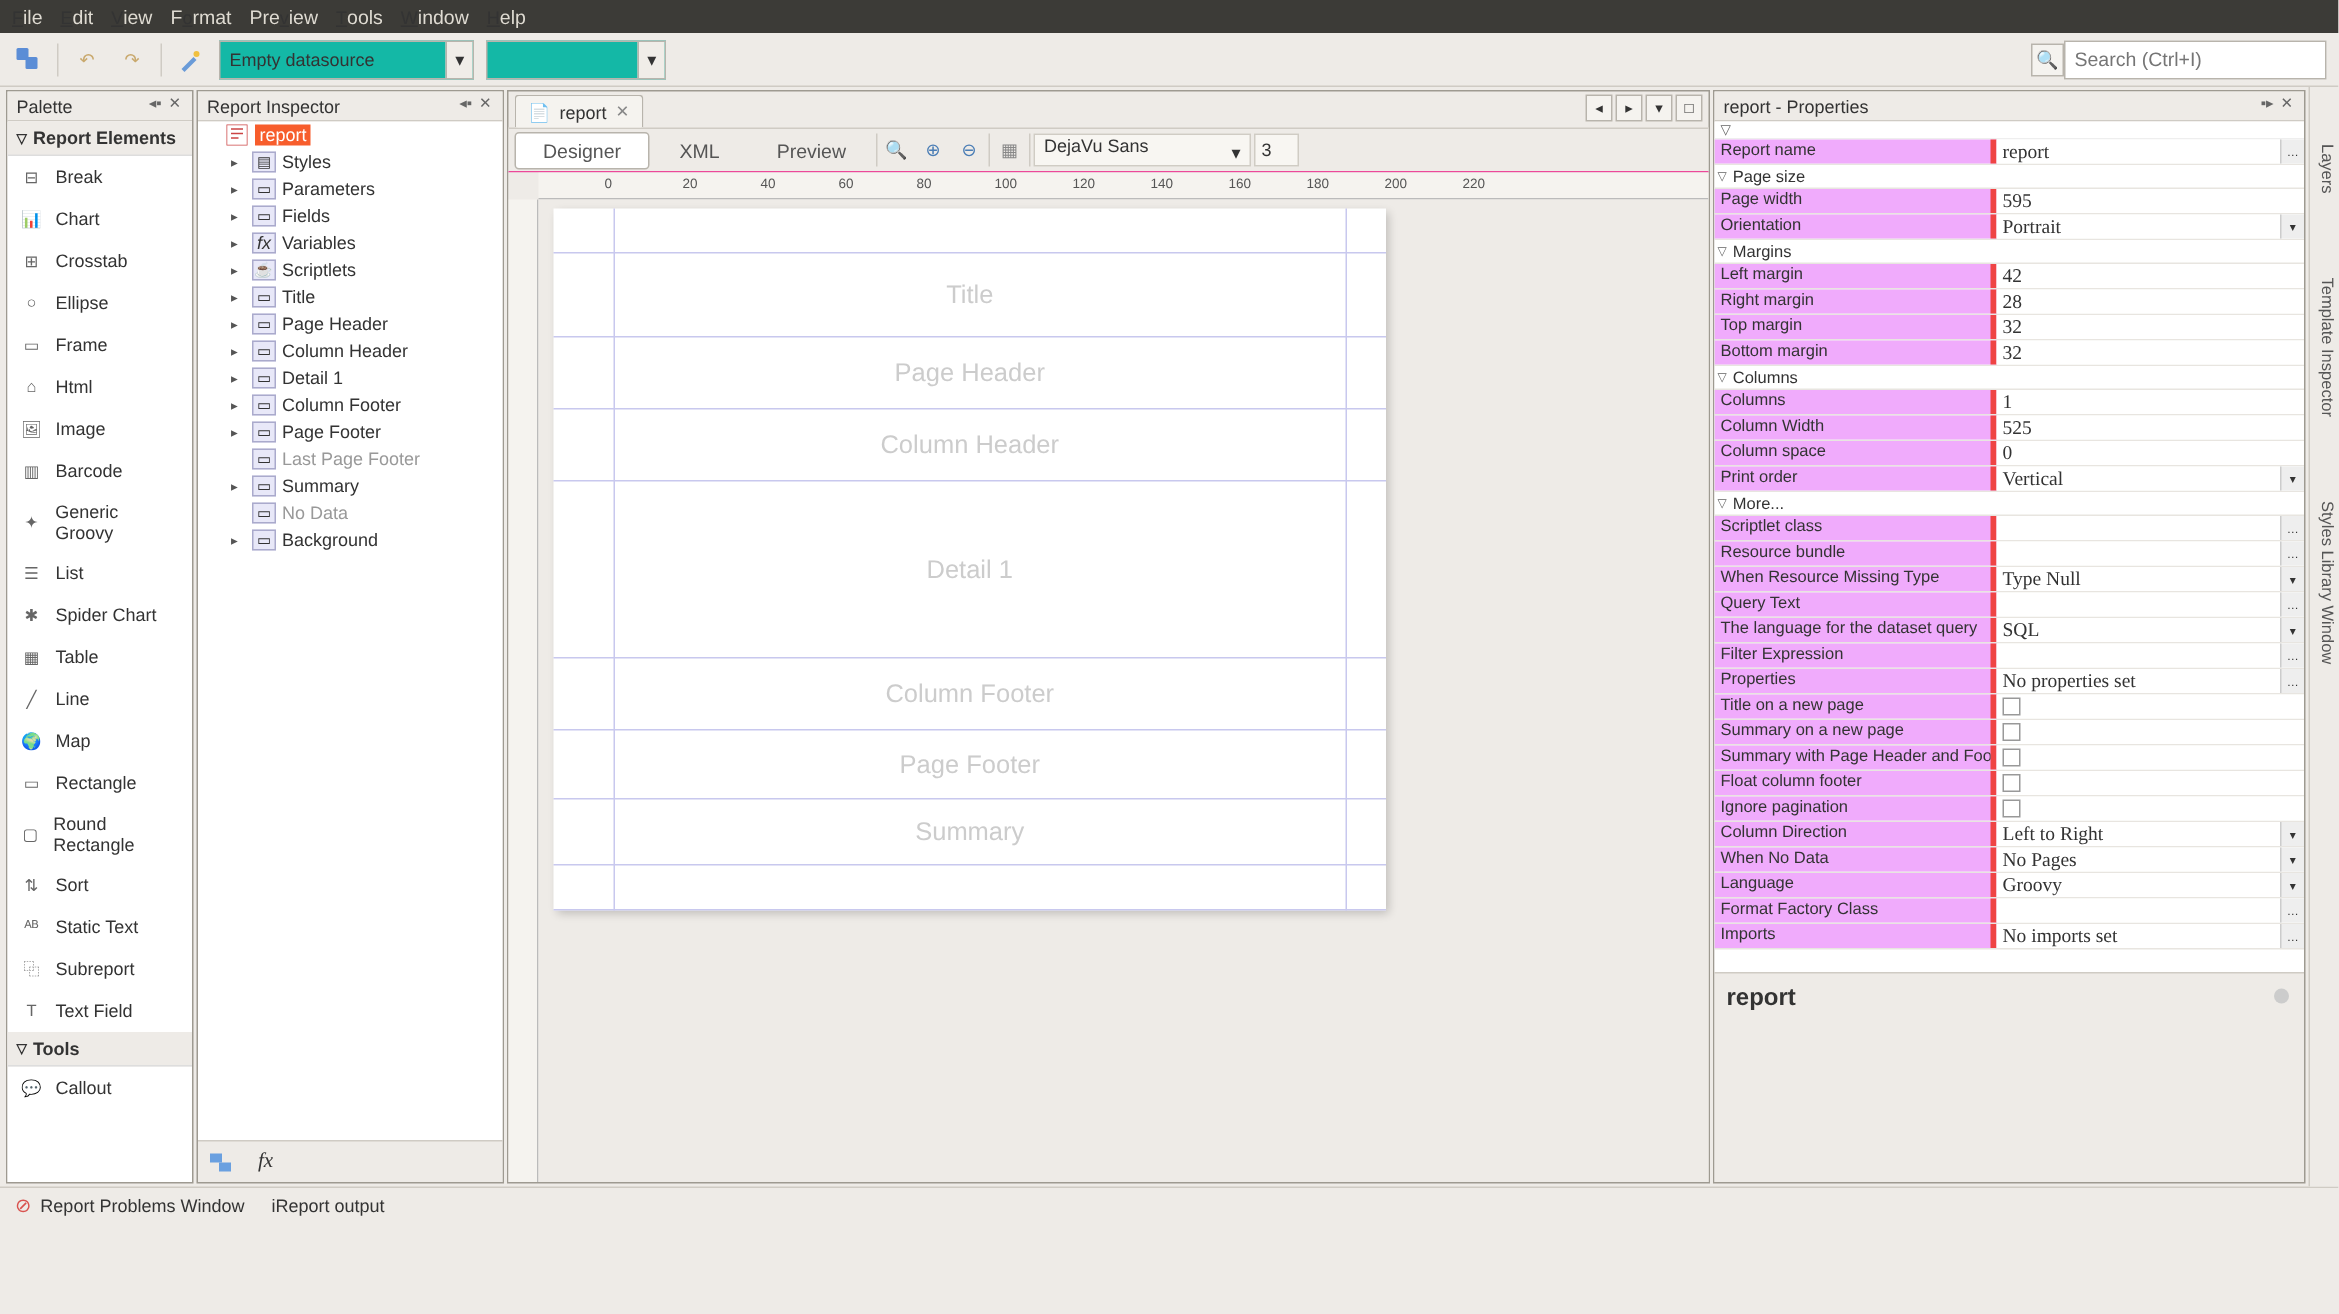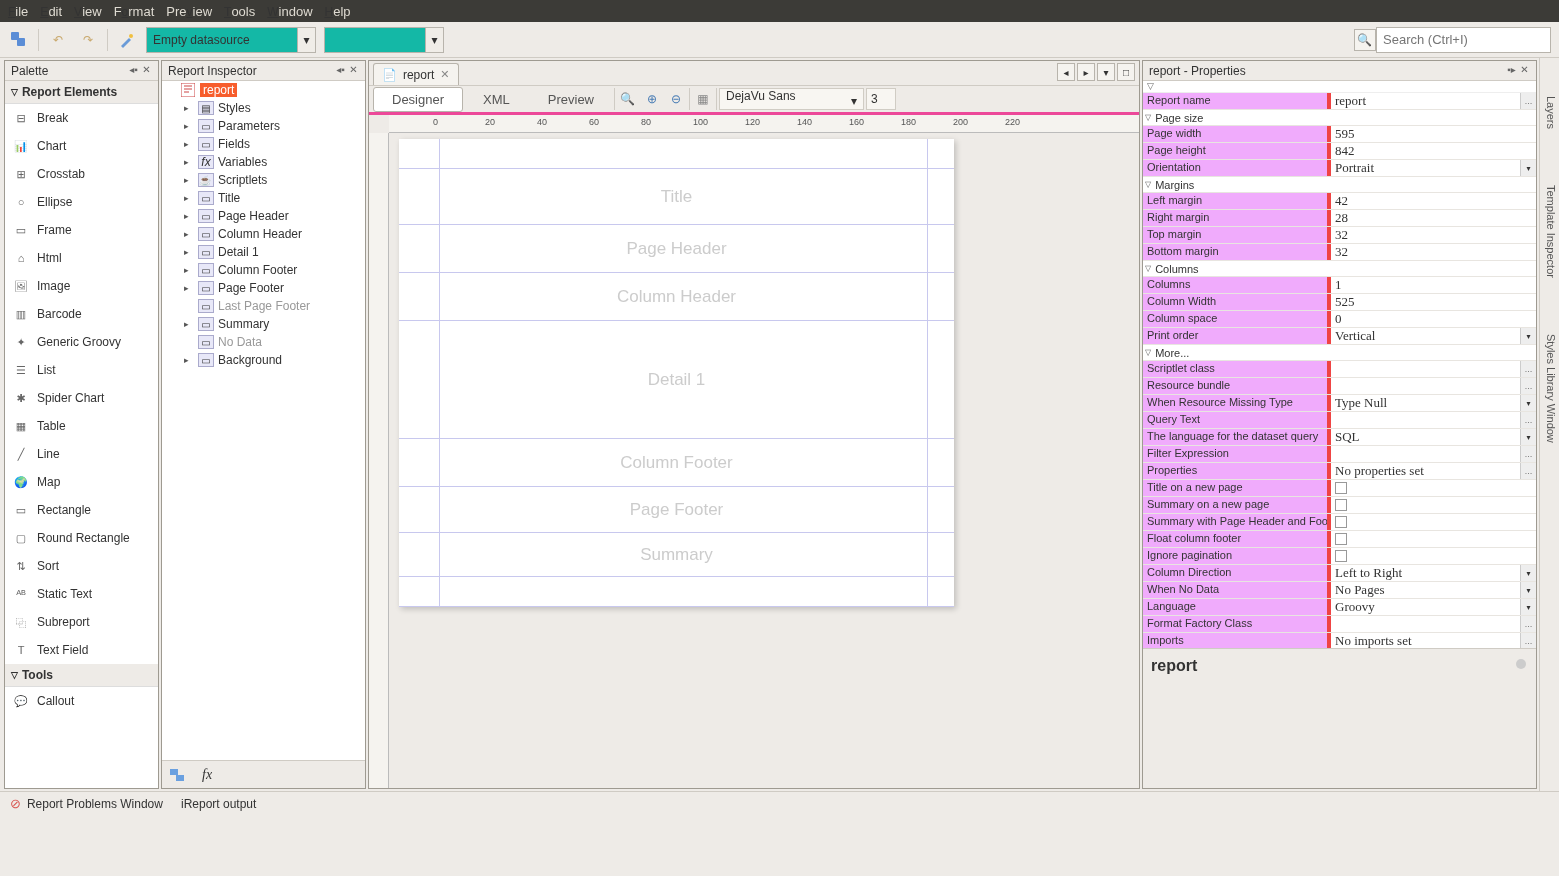--- a/index.html
+++ b/index.html
@@ -15,41 +15,41 @@
 .combo-btn{width:18px;height:24px;border-left:1px solid #b8b4ac;display:flex;align-items:center;justify-content:center;position:absolute;right:0;top:0;background:#f0ede8}
 .combo2{width:120px}
 .search-wrap{margin-left:auto;display:flex;align-items:center}
 .search-icon{width:22px;height:22px;border:1px solid #b8b4ac;background:#f5f3ef;display:flex;align-items:center;justify-content:center}
 .search-input{width:175px;height:26px;border:1px solid #b8b4ac;background:#fff;padding:0 6px;font-size:13px;color:#888}
 .main{display:flex;height:733px;position:relative}
 .panel{background:#eeebe7;border:1px solid #9e9a91;display:flex;flex-direction:column}
 .panel-header{height:20px;background:#eeebe7;border-bottom:1px solid #cfcbc4;display:flex;align-items:center;padding:0 6px;font-size:11px}
 .panel-header .hdr-icons{margin-left:auto;display:flex;gap:2px}
 .hdr-btn{width:11px;height:11px;font-size:10px;line-height:10px;text-align:center;color:#666}
-.palette{width:155px;margin:2px 0 2px 4px}
+.palette{width:125px;margin:2px 0 2px 4px}
 .palette-body{overflow-y:auto;flex:1;background:#fff}
 .cat-hdr{background:#eeebe7;padding:4px 6px;font-weight:bold;font-size:12px;border-bottom:1px solid #ddd;display:flex;align-items:center;gap:4px}
 .pal-item{padding:6px 8px;display:flex;align-items:center;gap:8px;font-size:13px}
 .pal-icon{width:16px;height:16px;display:flex;align-items:center;justify-content:center;font-size:11px;color:#666}
 .inspector{width:205px;margin:2px 0 2px 2px}
 .insp-body{flex:1;background:#fff;overflow:auto}
 .tree-item{padding:2px 4px;display:flex;align-items:center;gap:4px;font-size:13px}
 .tree-item.sel .lbl{background:#f75d2c;color:#fff;padding:0 3px}
 .tree-arrow{width:10px;font-size:9px;color:#555}
 .tree-icon{width:16px;height:14px;display:inline-flex;align-items:center;justify-content:center;font-size:10px}
 .tree-item.child{padding-left:22px}
 .tree-item.empty .lbl{color:#999}
 .insp-footer{height:28px;border-top:1px solid #cfcbc4;display:flex;align-items:center;padding:0 8px;gap:14px;background:#eeebe7}
 .center{flex:1;display:flex;flex-direction:column;margin:2px 0 2px 2px;border:1px solid #9e9a91;background:#eeebe7;position:relative}
 .tabbar{height:24px;display:flex;align-items:flex-end;padding-left:4px;position:relative}
 .file-tab{background:#f5f3ef;border:1px solid #b8b4ac;border-bottom:none;height:22px;display:flex;align-items:center;padding:0 8px;gap:6px;border-radius:3px 3px 0 0;font-size:12px}
 .file-tab .x{color:#888;font-size:11px}
 .tabbar-right{position:absolute;right:4px;top:2px;display:flex;gap:2px}
 .nav-btn{width:18px;height:18px;border:1px solid #b8b4ac;background:#f5f3ef;font-size:10px;display:flex;align-items:center;justify-content:center}
-.subtoolbar{height:30px;background:#eeebe7;border-top:1px solid #cfcbc4;border-bottom:3px solid #ec4899;display:flex;align-items:center;padding:0 4px;gap:2px}
+.subtoolbar{height:30px;background:#eeebe7;border-top:1px solid #cfcbc4;border-bottom:1px solid #ec4899;display:flex;align-items:center;padding:0 4px;gap:2px}
 .view-btn{padding:4px 18px;font-size:13px;color:#555}
 .view-btn.active{background:#fff;border:1px solid #b8b4ac;border-radius:3px}
 .st-icon{width:22px;height:22px;display:flex;align-items:center;justify-content:center;color:#4a7db5}
 .font-combo{width:145px;height:22px;border:1px solid #d0ccc4;background:#f8f6f2;padding:0 6px;display:flex;align-items:flex-start;color:#aaa;position:relative}
 .size-combo{width:30px;height:22px;border:1px solid #d0ccc4;background:#f8f6f2;padding:0 4px;display:flex;align-items:center;color:#aaa}
 .canvas-area{flex:1;position:relative;overflow:hidden;background:#eeebe7}
 .ruler-h{position:absolute;top:0;left:20px;right:0;height:18px;background:#f5f3ef;border-bottom:1px solid #bbb;font-size:9px}
 .ruler-h .tick{position:absolute;top:2px;font-size:9px;color:#555}
 .ruler-v{position:absolute;top:18px;left:0;width:20px;bottom:0;background:#f5f3ef;border-right:1px solid #bbb}
 .canvas{position:absolute;top:18px;left:20px;right:0;bottom:0;background:#eeebe7;overflow:auto}
@@ -420,24 +420,20 @@
           <div class="prop-row">
             <div class="prop-label">Report name</div>
             <div class="prop-value">report<div class="prop-btn">…</div></div>
           </div>
           <div class="prop-section">Page size</div>
           <div class="prop-row">
             <div class="prop-label">Page width</div>
             <div class="prop-value">595</div>
           </div>
           <div class="prop-row">
-            <div class="prop-label">Page height</div>
-            <div class="prop-value">842</div>
-          </div>
-          <div class="prop-row">
             <div class="prop-label">Orientation</div>
             <div class="prop-value">Portrait<div class="prop-btn">▾</div></div>
           </div>
           <div class="prop-section">Margins</div>
           <div class="prop-row">
             <div class="prop-label">Left margin</div>
             <div class="prop-value">42</div>
           </div>
           <div class="prop-row">
             <div class="prop-label">Right margin</div>

